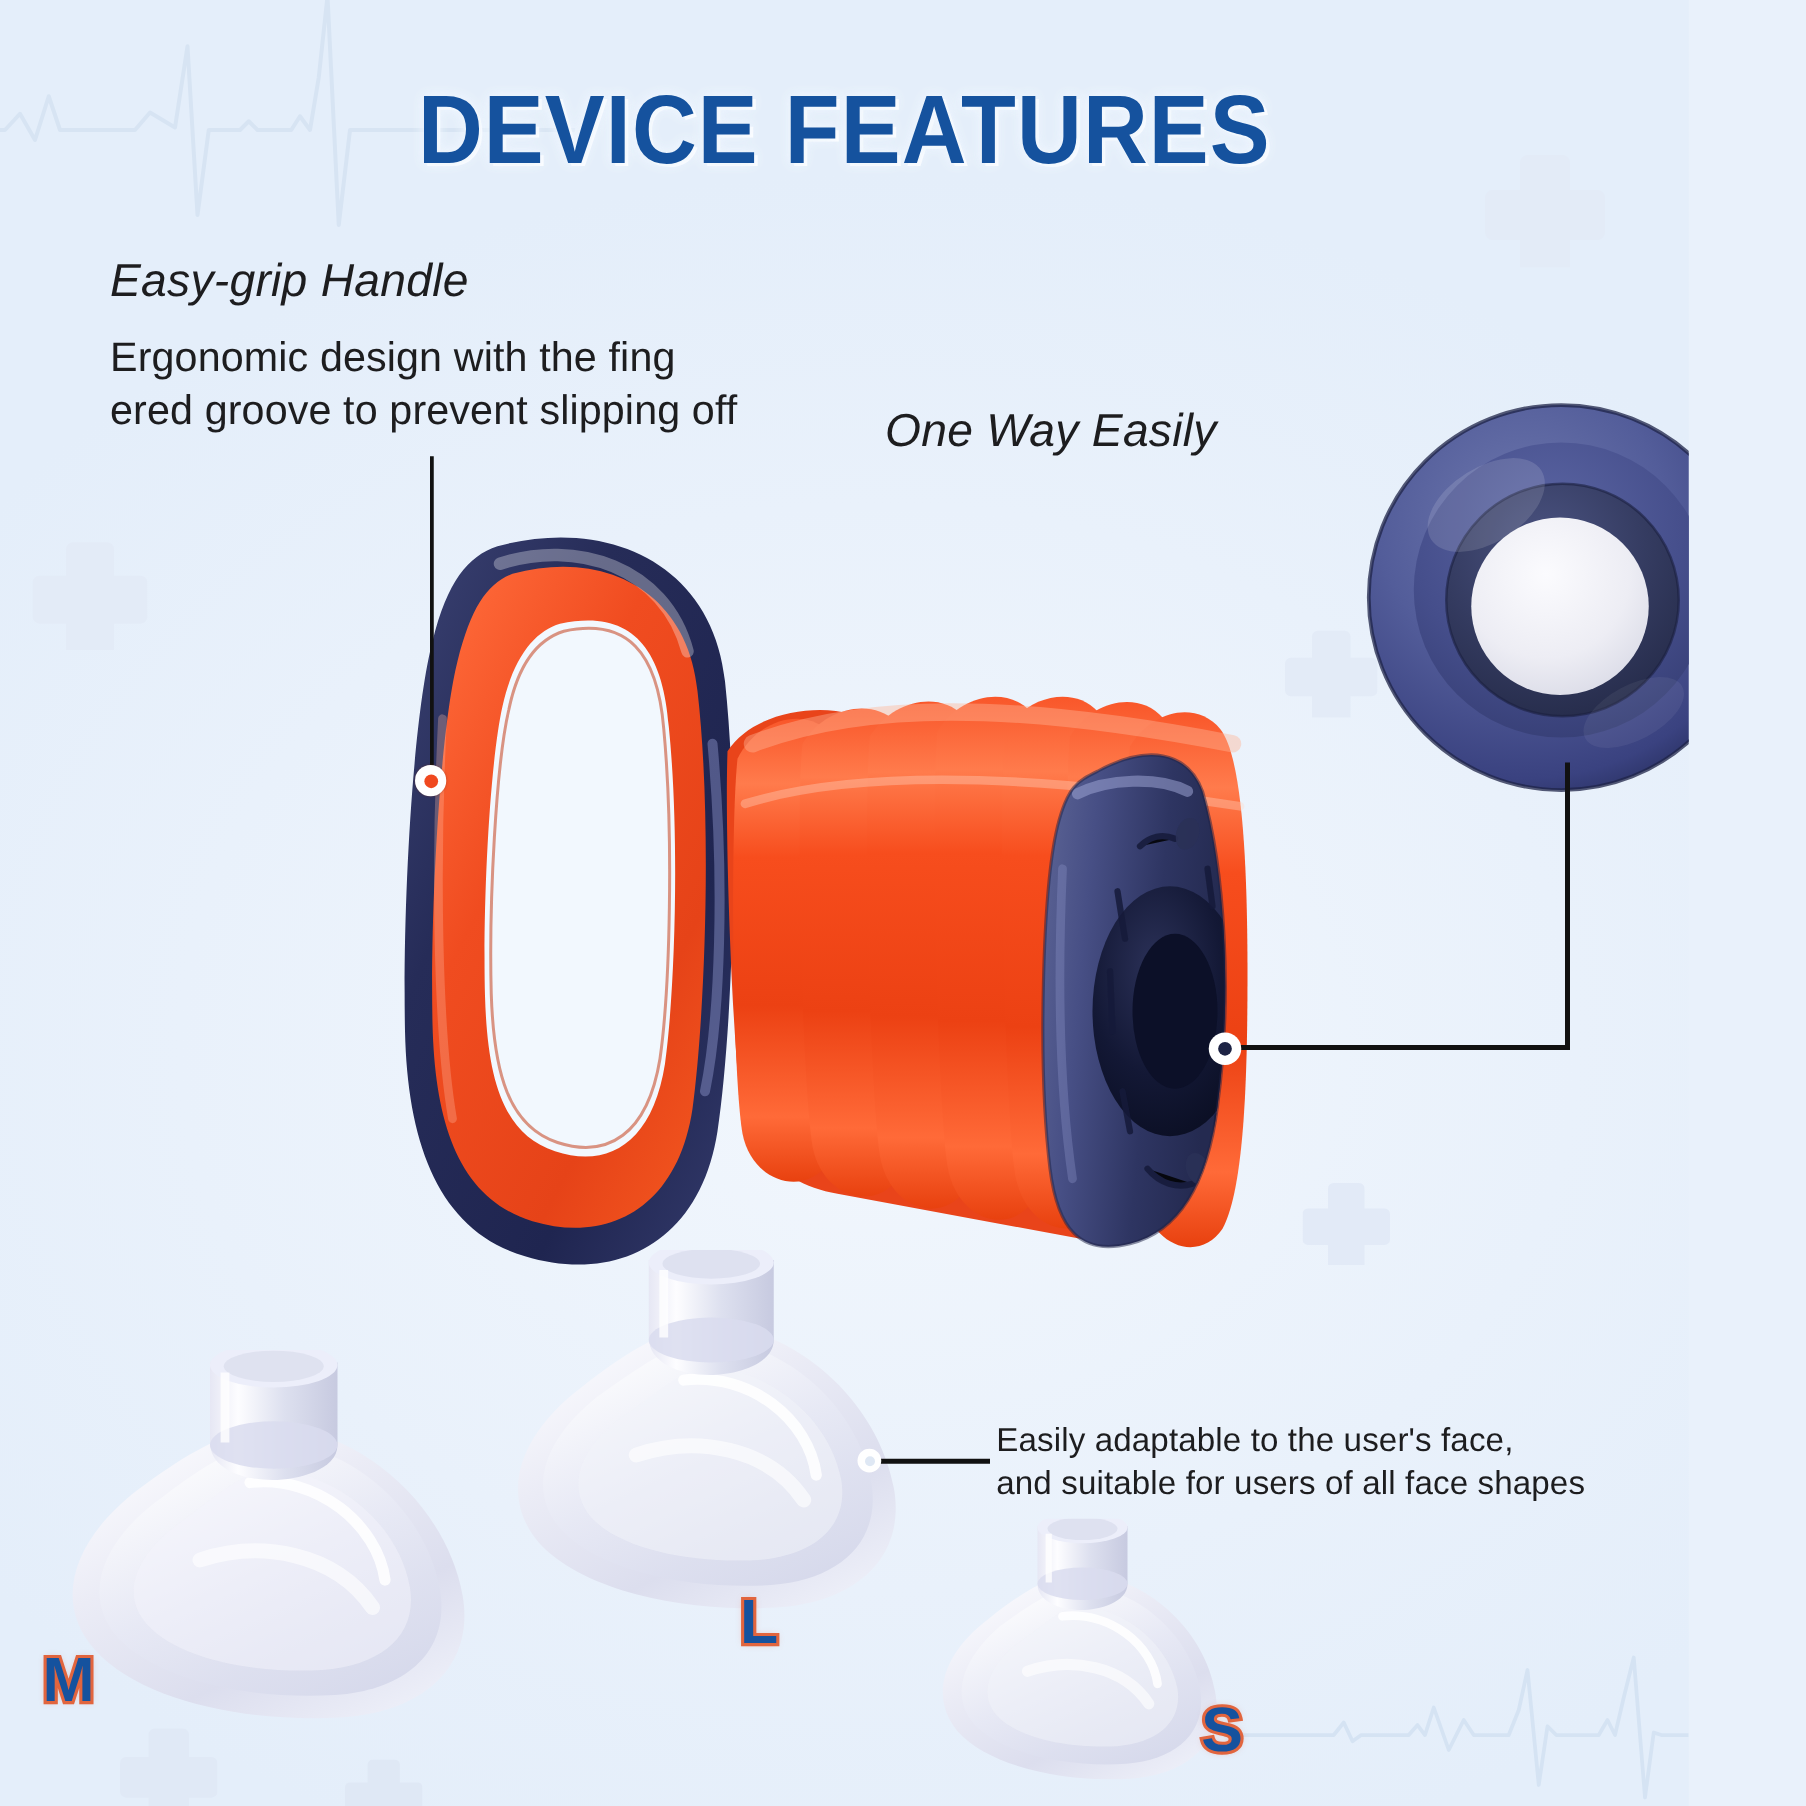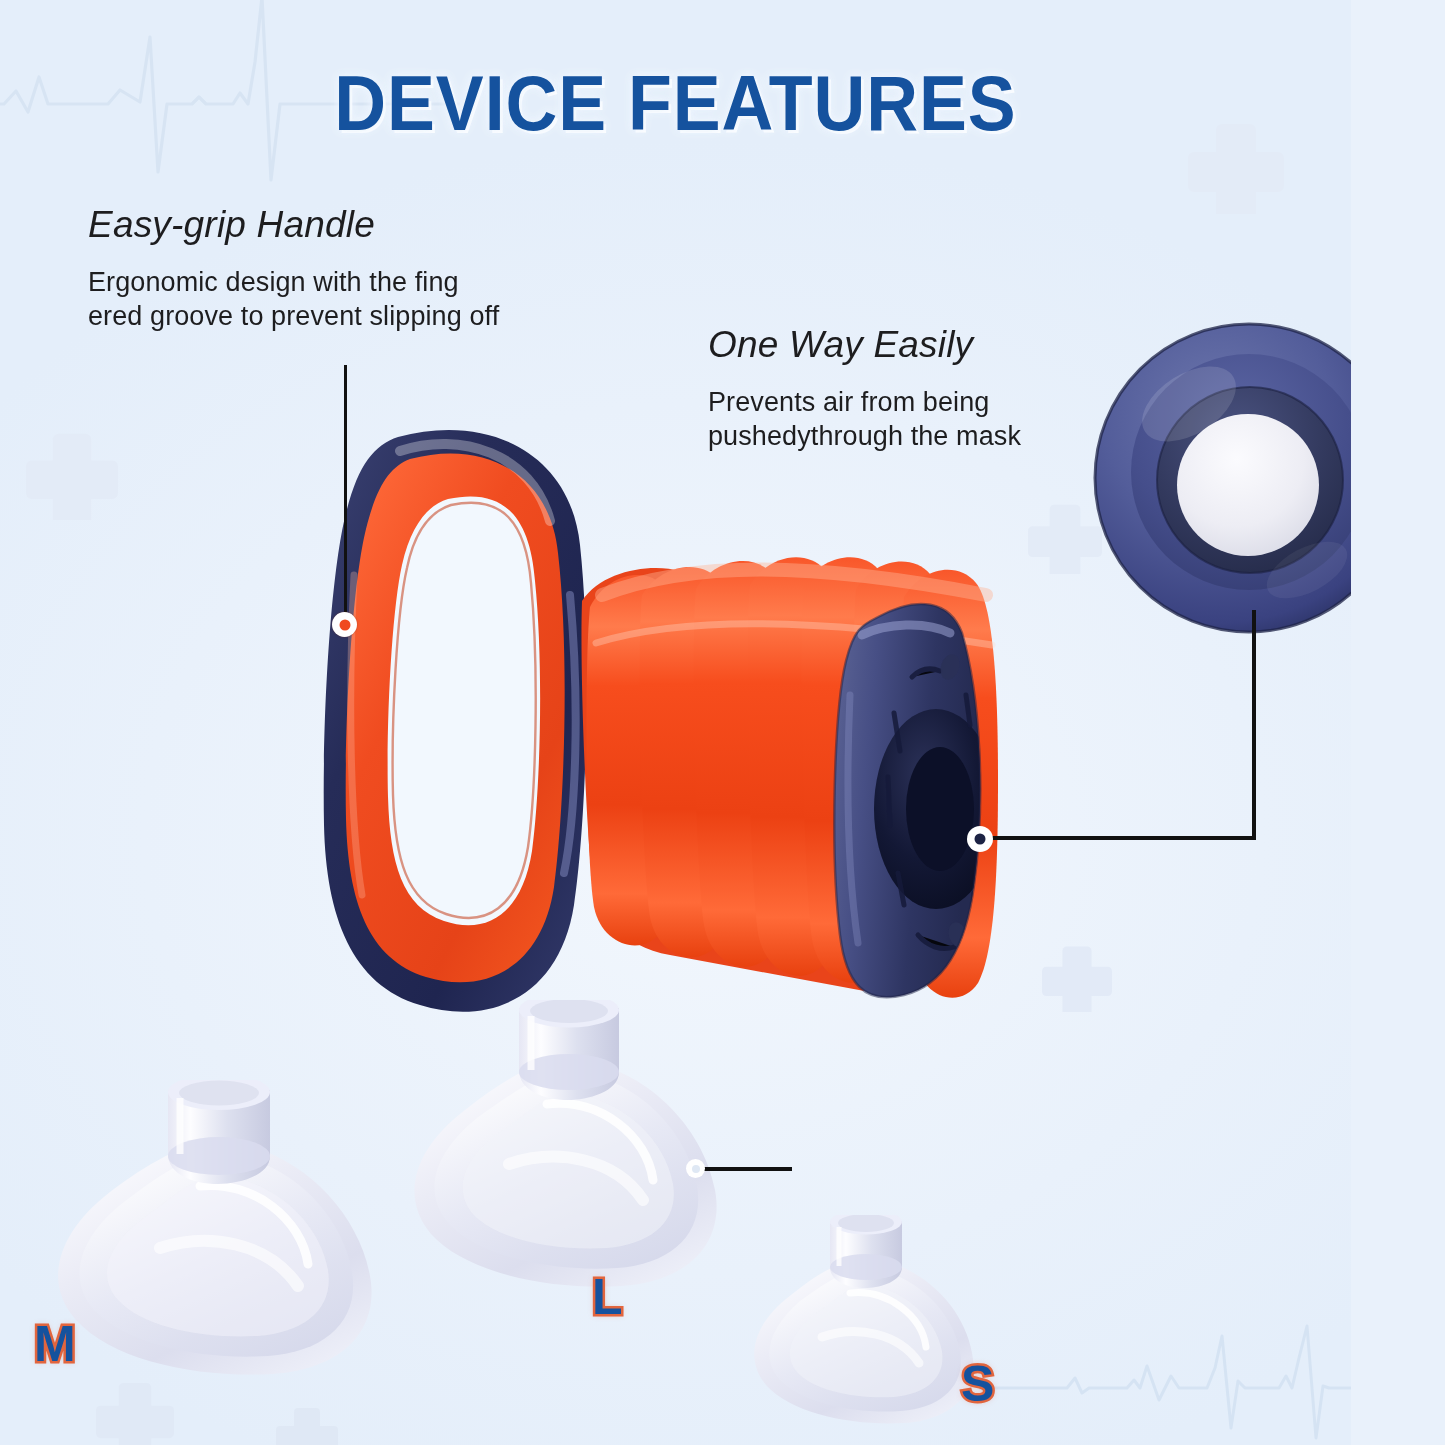--- a/index.html
+++ b/index.html
@@ -64,21 +64,21 @@
   .feature-block { position: absolute; }
   .feature-head {
     font-size: 37px;
     color: #1d1d1f;
     letter-spacing: 0.2px;
     white-space: nowrap;
     line-height: 1.1;
     font-style: italic;
   }
   .feature-body {
-    font-size: 27px;
+    font-size: 33px;
     color: #1d1d1f;
     line-height: 1.28;
     margin-top: 19px;
     white-space: pre-line;
     letter-spacing: 0.1px;
   }
 
   #block-handle { left: 88px; top: 205px; }
   #block-valve  { left: 708px; top: 325px; }
   #block-mask   { left: 797px; top: 1135px; }
@@ -444,22 +444,24 @@
   </div>
 
   <div id="block-handle" class="feature-block">
     <div class="feature-head">Easy-grip Handle</div>
     <div class="feature-body">Ergonomic design with the fing
 ered groove to prevent slipping off</div>
   </div>
 
   <div id="block-valve" class="feature-block">
     <div class="feature-head">One Way Easily</div>
-    <div class="feature-body">Prevents air from being
-pushedythrough the mask</div>
-  </div>
-
+  </div>
+
+  <div id="block-mask" class="feature-block">
+    <div class="feature-body">Easily adaptable to the user's face,
+and suitable for users of all face shapes</div>
+  </div>
 
   <div id="badge-m" class="size-badge">M</div>
   <div id="badge-l" class="size-badge">L</div>
   <div id="badge-s" class="size-badge">S</div>
 
 </div>
 
 </body></html>

